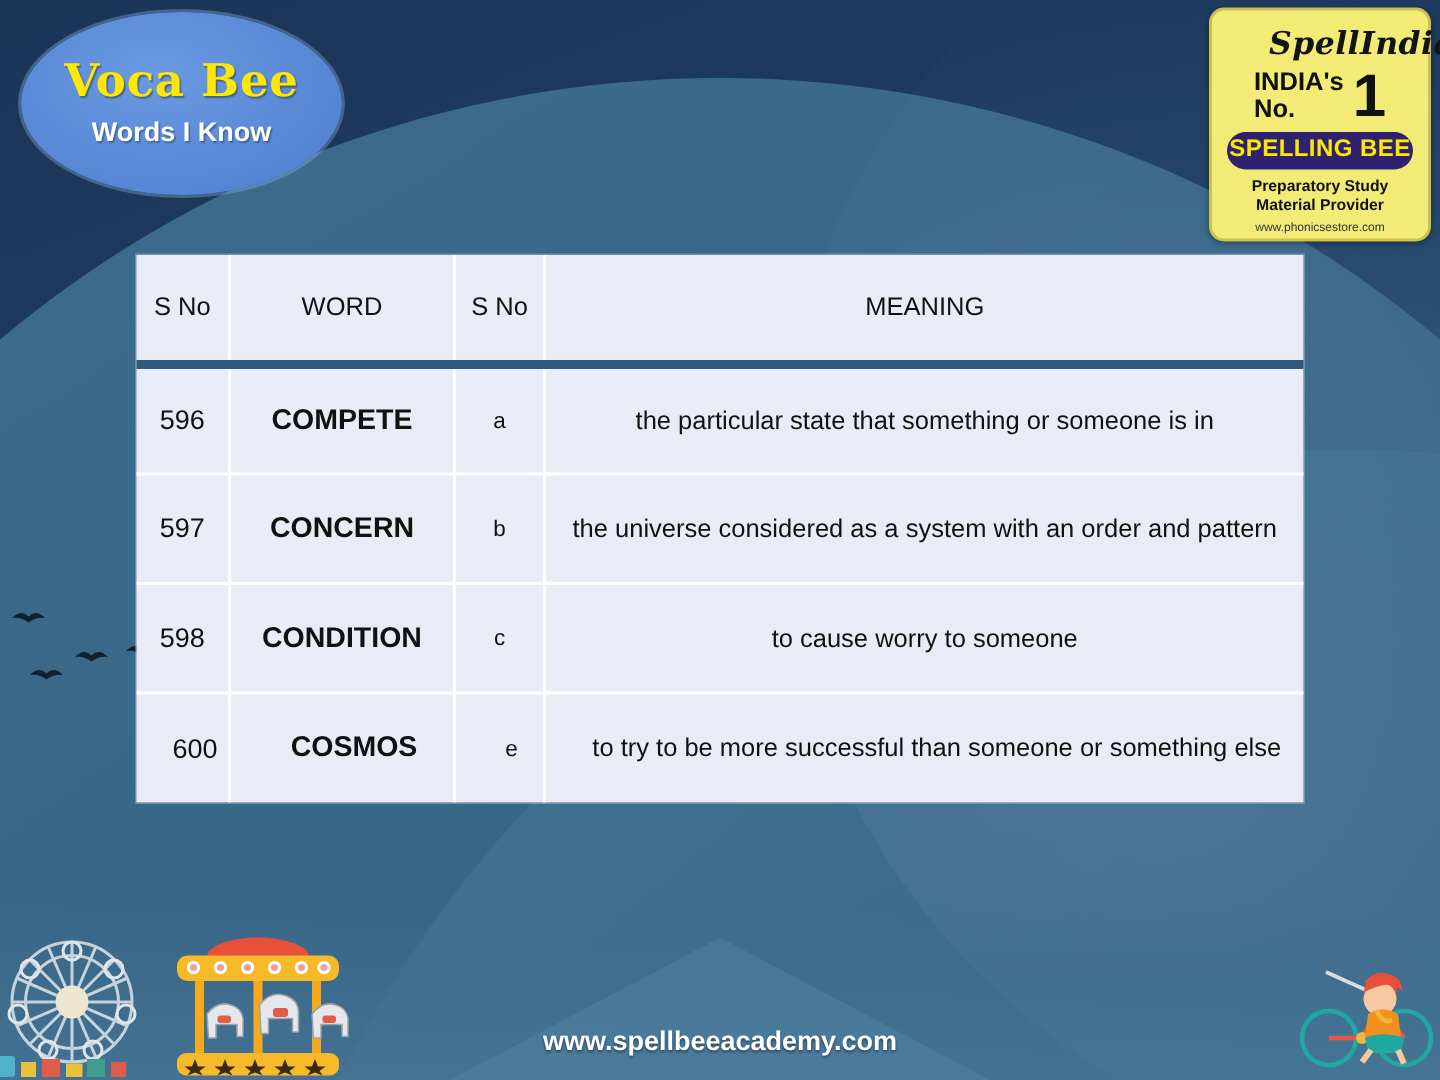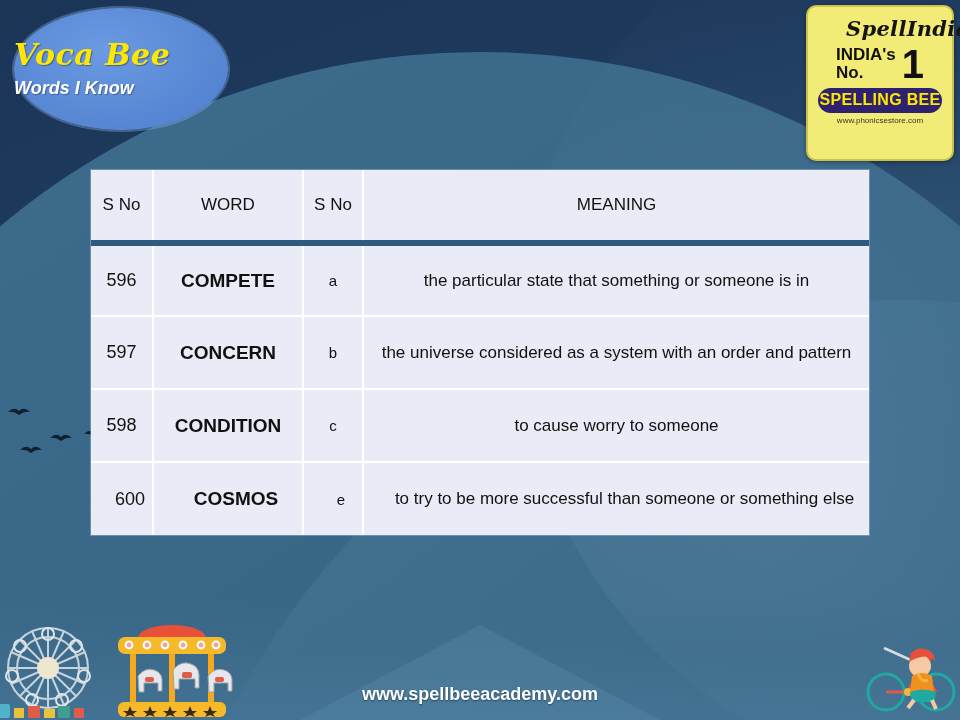--- a/index.html
+++ b/index.html
@@ -77,23 +77,22 @@
     position: absolute;
     left: 14px;
     top: 8px;
     width: 214px;
     height: 122px;
     border-radius: 50%;
     background: radial-gradient(ellipse at 42% 35%, #6b9ae2 0%, #5a8ad6 55%, #4f7fcd 100%);
     box-shadow: 0 0 0 2px rgba(150,185,235,0.35);
     display: flex;
     flex-direction: column;
-    align-items: flex-start;
+    align-items: center;
     justify-content: center;
-    font-style: italic;
   }
   .logo-title {
     font-family: "DejaVu Serif", serif;
     font-weight: bold;
     font-size: 30px;
     color: #ffe800;
     letter-spacing: 0.5px;
     text-shadow: 1px 1px 1px rgba(0,0,0,0.35);
     line-height: 1.05;
   }
@@ -271,20 +270,21 @@
   <div class="spell-badge">
     <div class="sb-brand">SpellIndia</div>
     <div class="sb-rank">
       <div class="sb-rank-words">
         <div>INDIA's</div>
         <div>No.</div>
       </div>
       <div class="sb-rank-num">1</div>
     </div>
     <div class="sb-bee">SPELLING BEE</div>
+    <div class="sb-prep">Preparatory Study Material Provider</div>
     <div class="sb-url">www.phonicsestore.com</div>
   </div>
 
   <svg class="deco birds" viewBox="0 0 110 70">
     <g fill="#10202e">
       <path d="M2 14 q6 -6 11 -1 q5 -5 11 1 q-6 -1 -11 3 q-5 -4 -11 -3 z"></path>
       <path d="M44 40 q6 -6 11 -1 q5 -5 11 1 q-6 -1 -11 3 q-5 -4 -11 -3 z"></path>
       <path d="M14 52 q6 -6 11 -1 q5 -5 11 1 q-6 -1 -11 3 q-5 -4 -11 -3 z"></path>
       <path d="M78 36 q6 -6 11 -1 q5 -5 11 1 q-6 -1 -11 3 q-5 -4 -11 -3 z"></path>
     </g>

